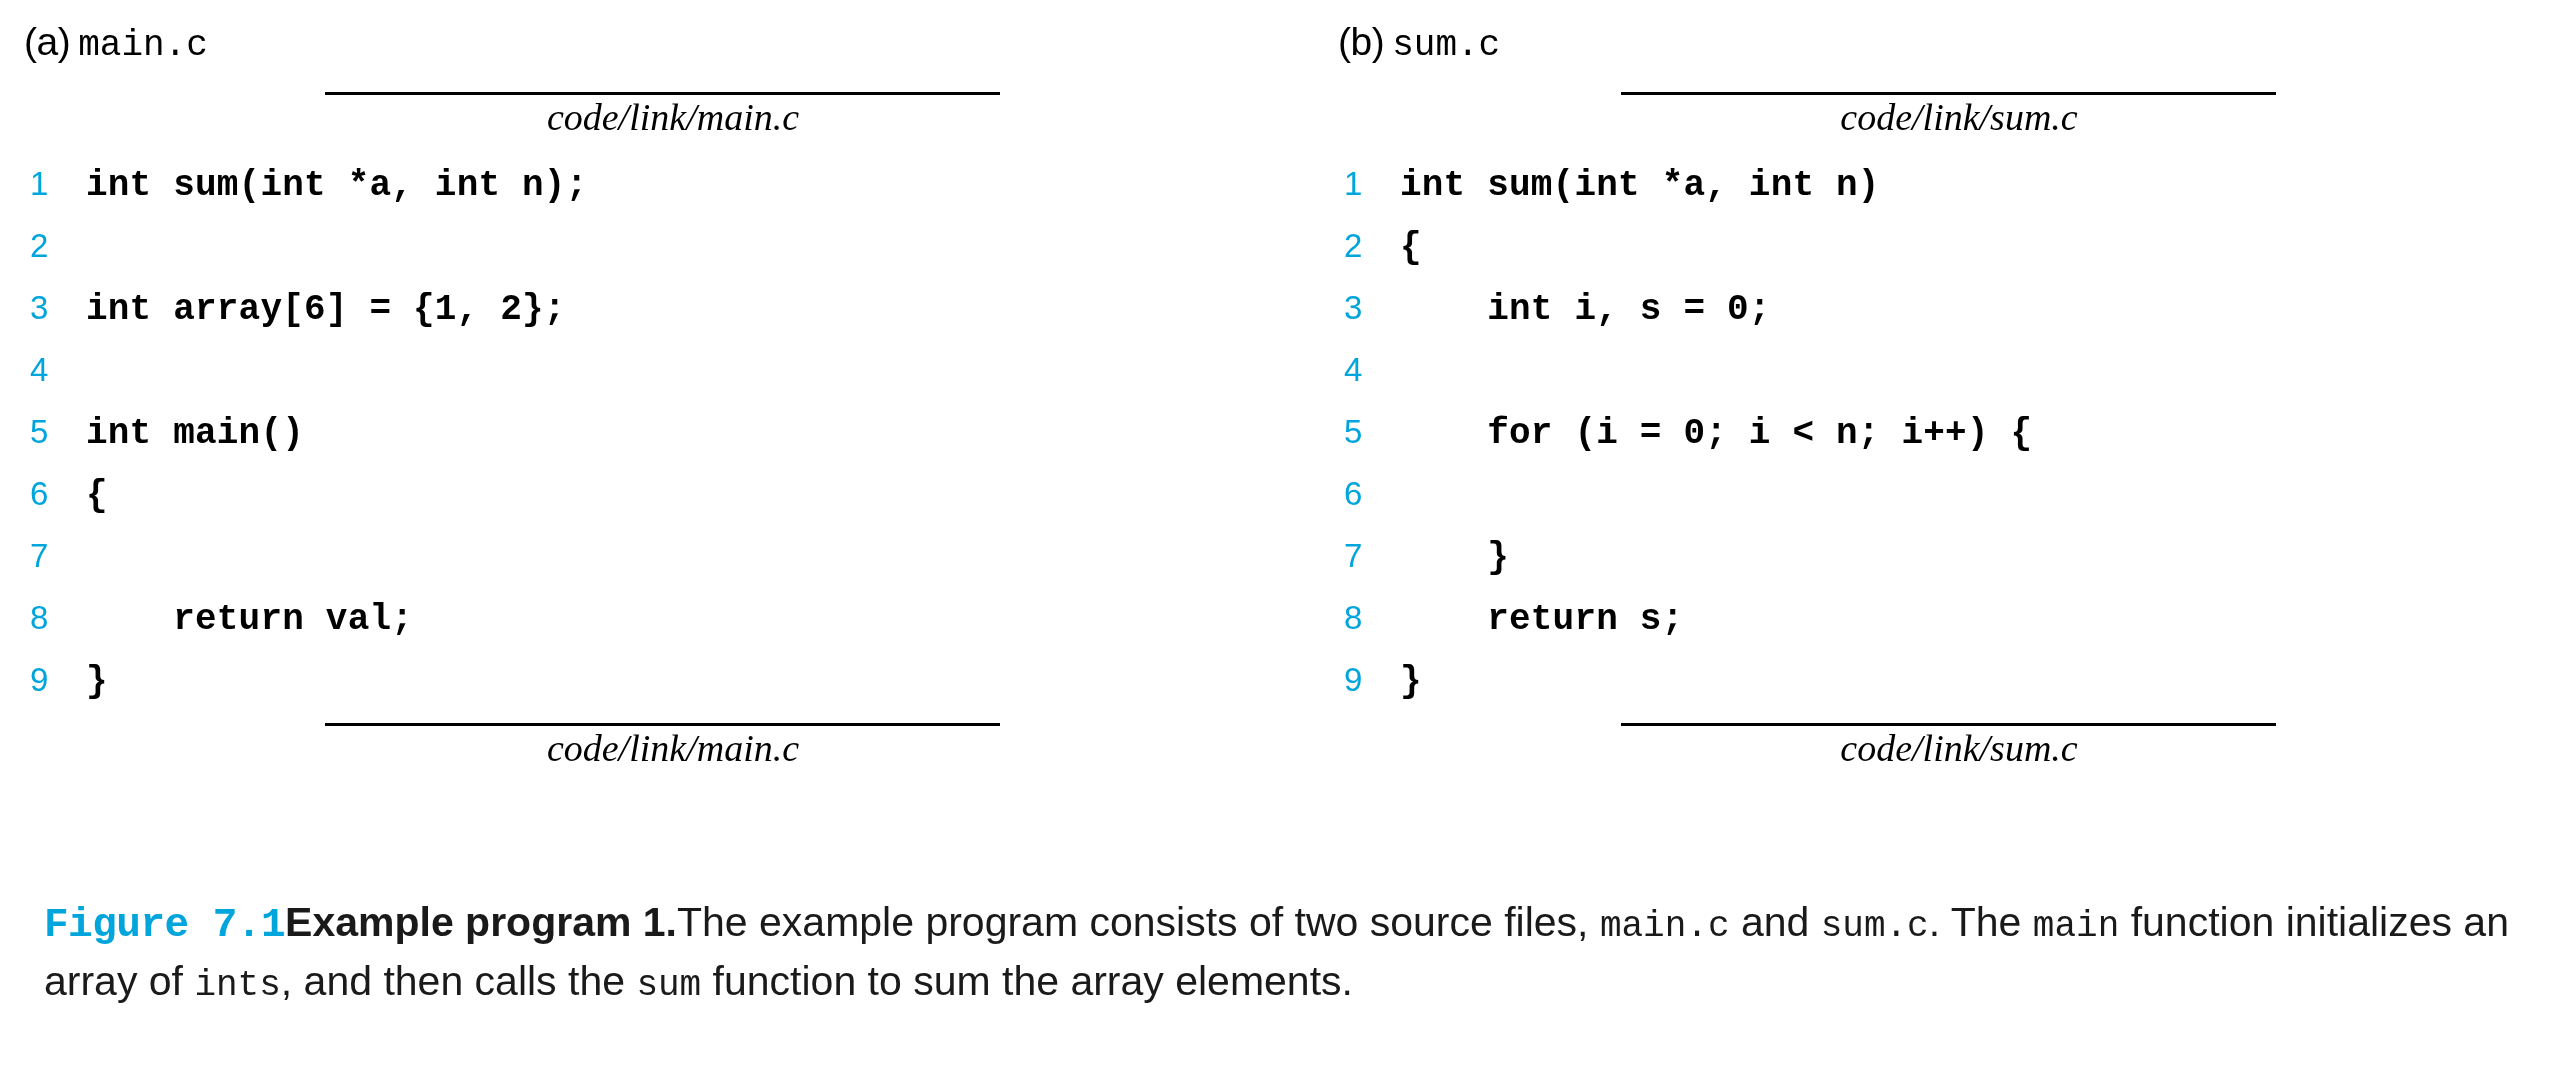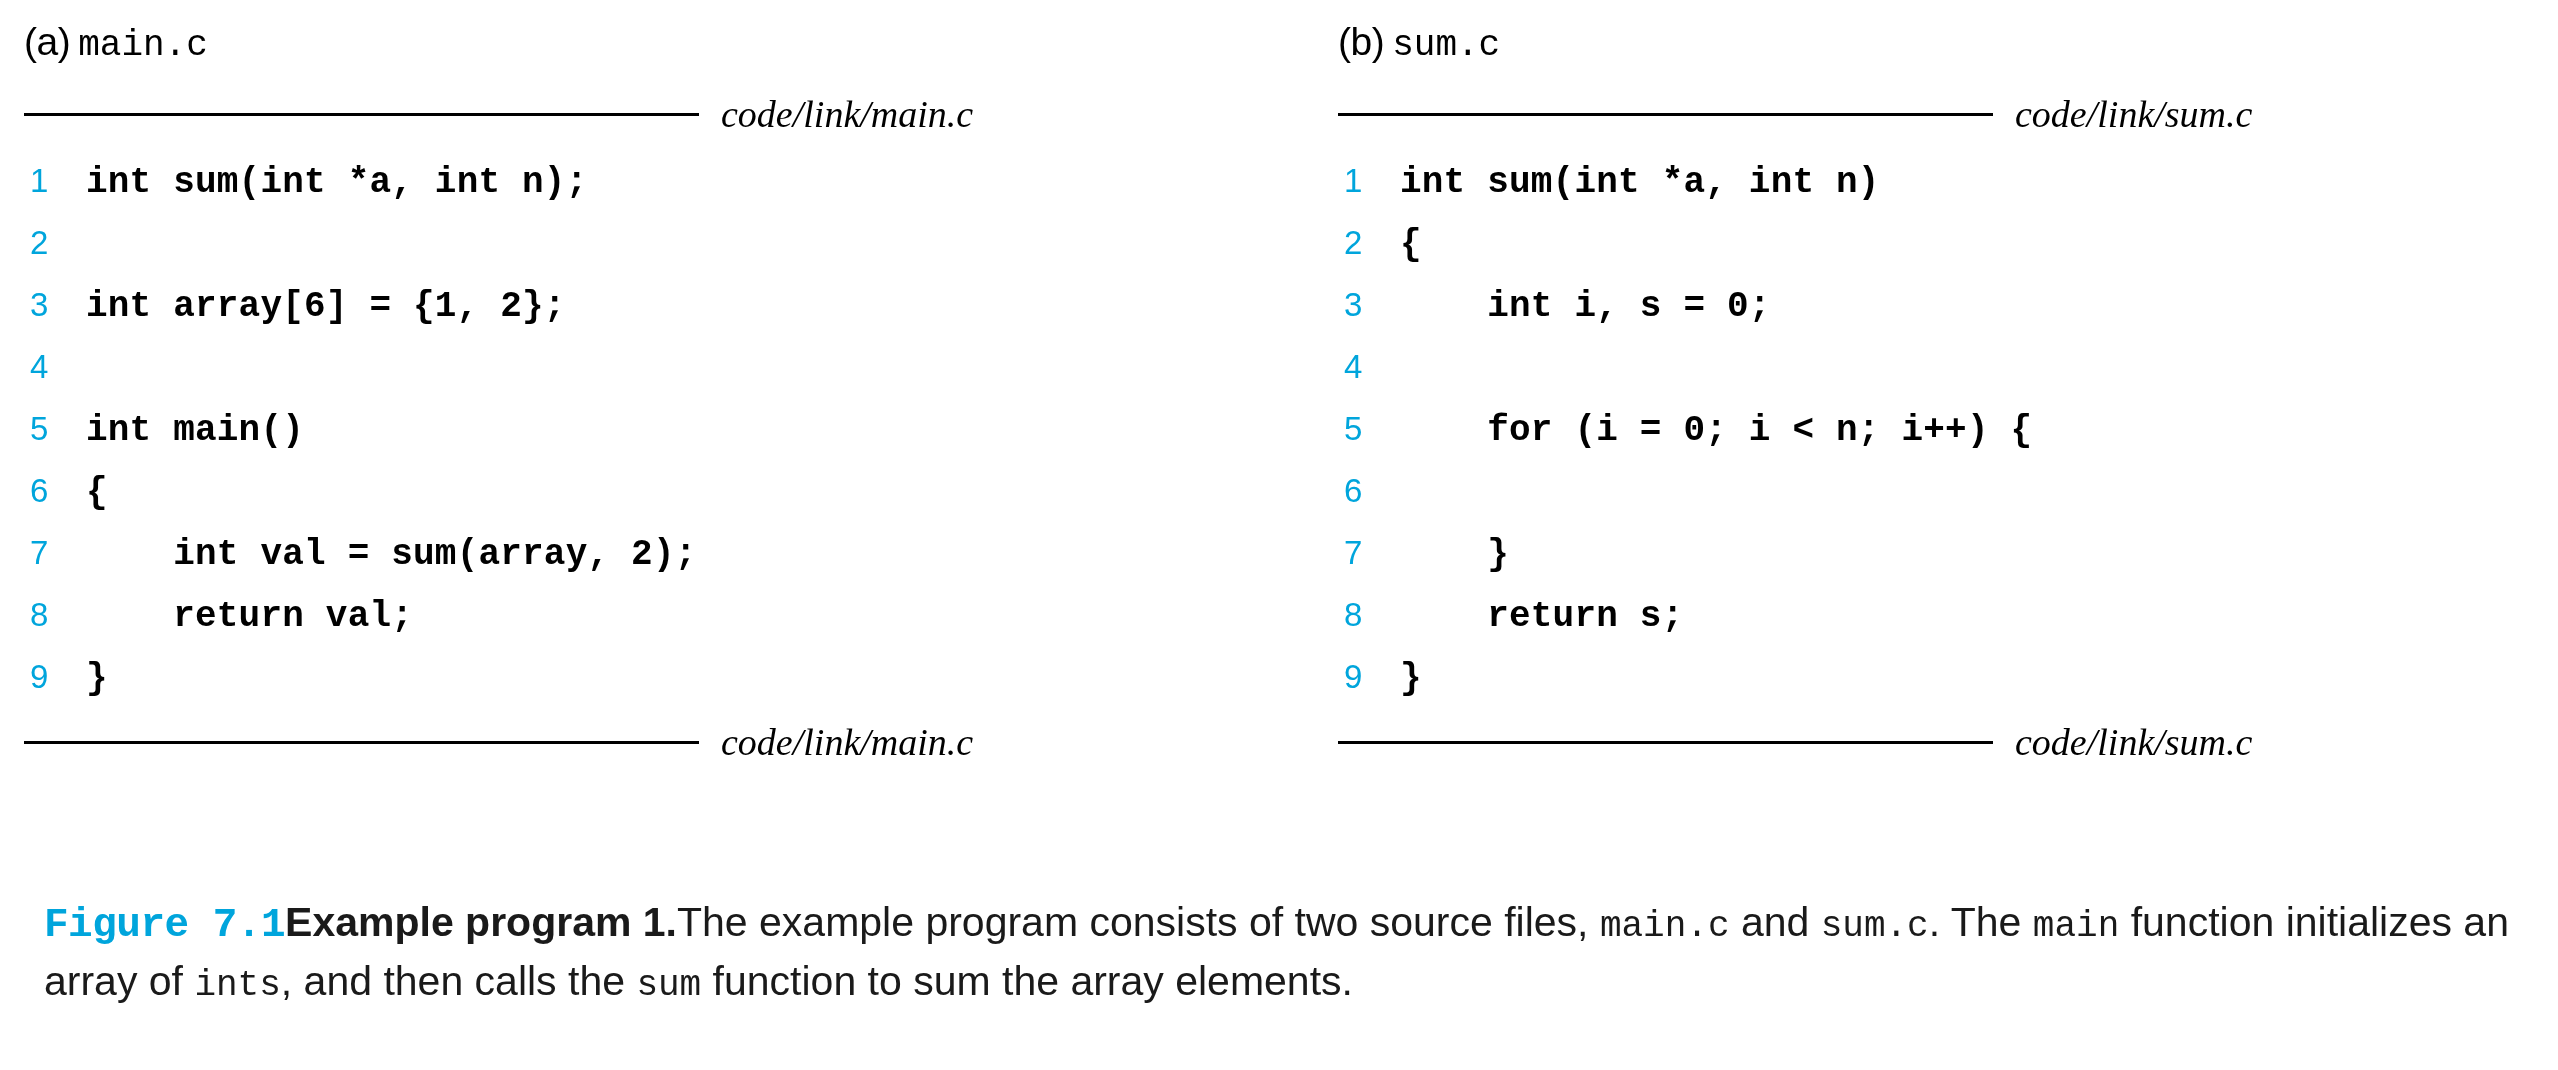--- a/index.html
+++ b/index.html
@@ -58,20 +58,21 @@
     margin-left: 8px;
     letter-spacing: 0px;
   }
 
   
   .rule-row {
     display: flex;
     align-items: center;
     margin-top: 10px;
     white-space: nowrap;
+    flex-direction: column;
   }
   .rule-row.bottom { margin-top: 0; }
   .hrule {
     height: 0;
     border-top: 3px solid #000;
     flex: 0 0 auto;
   }
   .panel-a .hrule { width: 675px; }
   .panel-b .hrule { width: 655px; }
   .path-label {
@@ -180,21 +181,20 @@
         <div class="code-line">
           <span class="lineno">5</span>
           <span class="codetext">int main()</span>
         </div>
         <div class="code-line">
           <span class="lineno">6</span>
           <span class="codetext">{</span>
         </div>
         <div class="code-line">
           <span class="lineno">7</span>
-          <span class="codetext">    int val = sum(array, 2);</span>
         </div>
         <div class="code-line">
           <span class="lineno">8</span>
           <span class="codetext">    return val;</span>
         </div>
         <div class="code-line">
           <span class="lineno">9</span>
           <span class="codetext">}</span>
         </div>
       </div>

